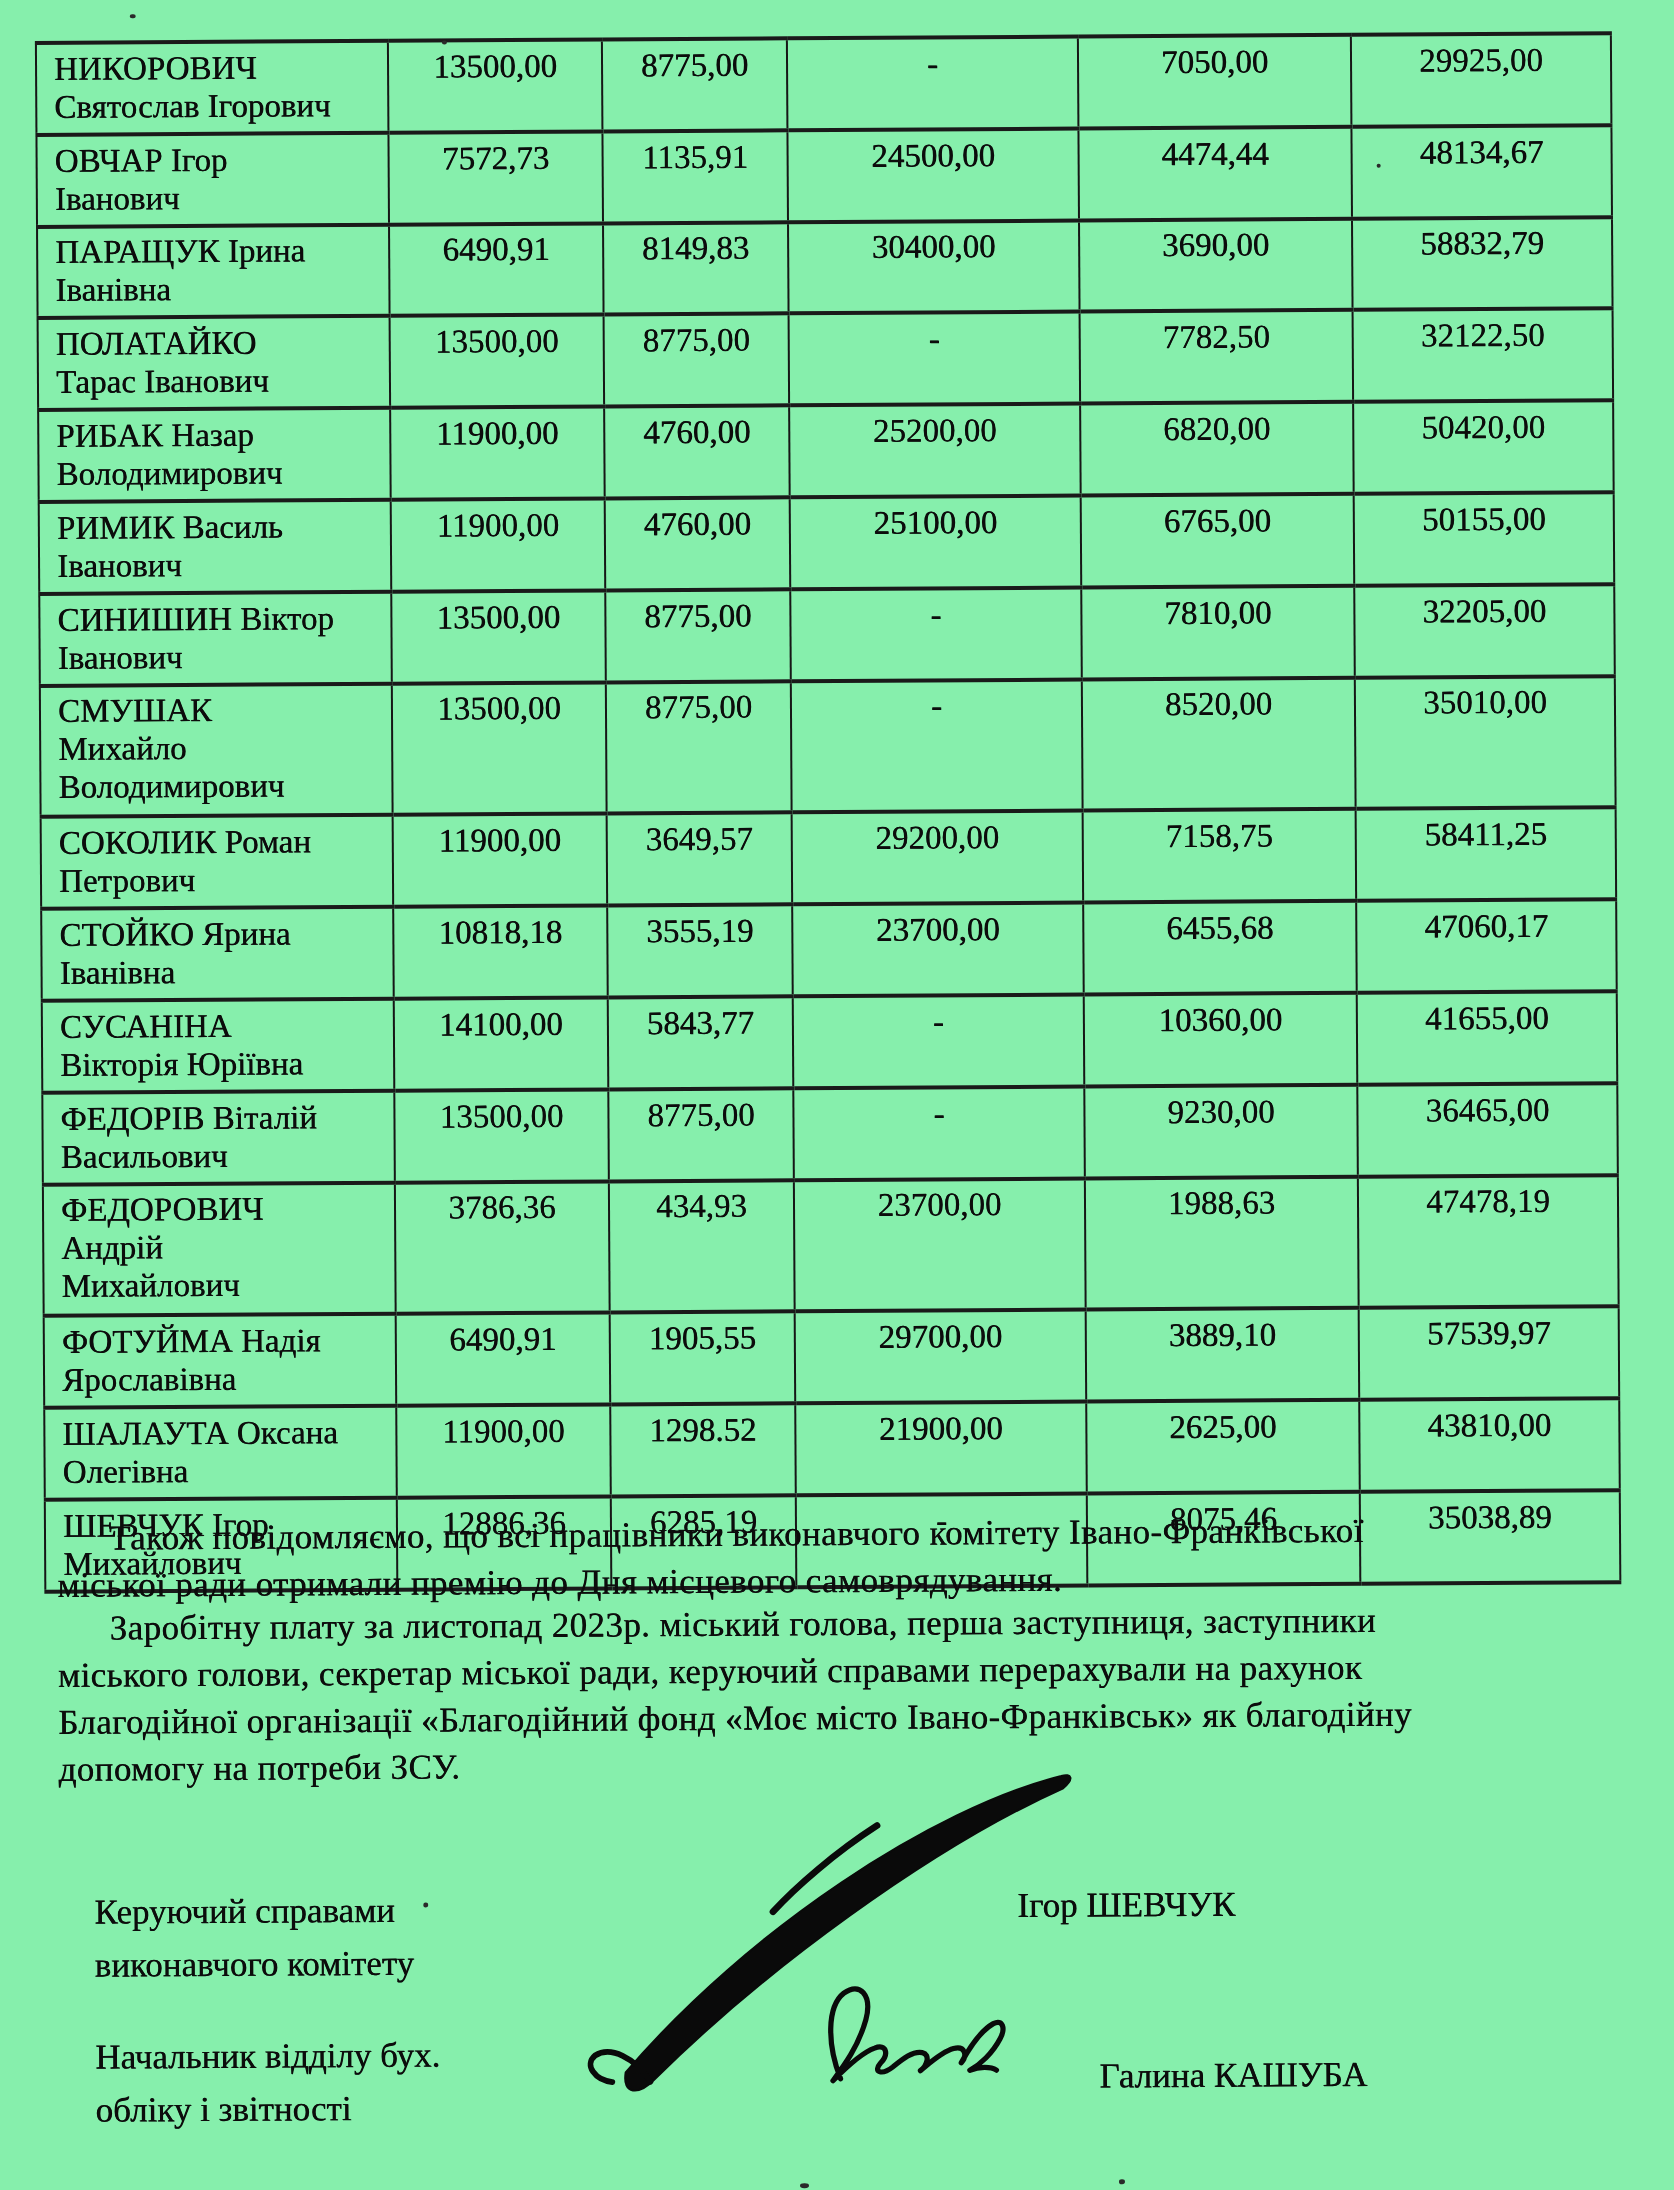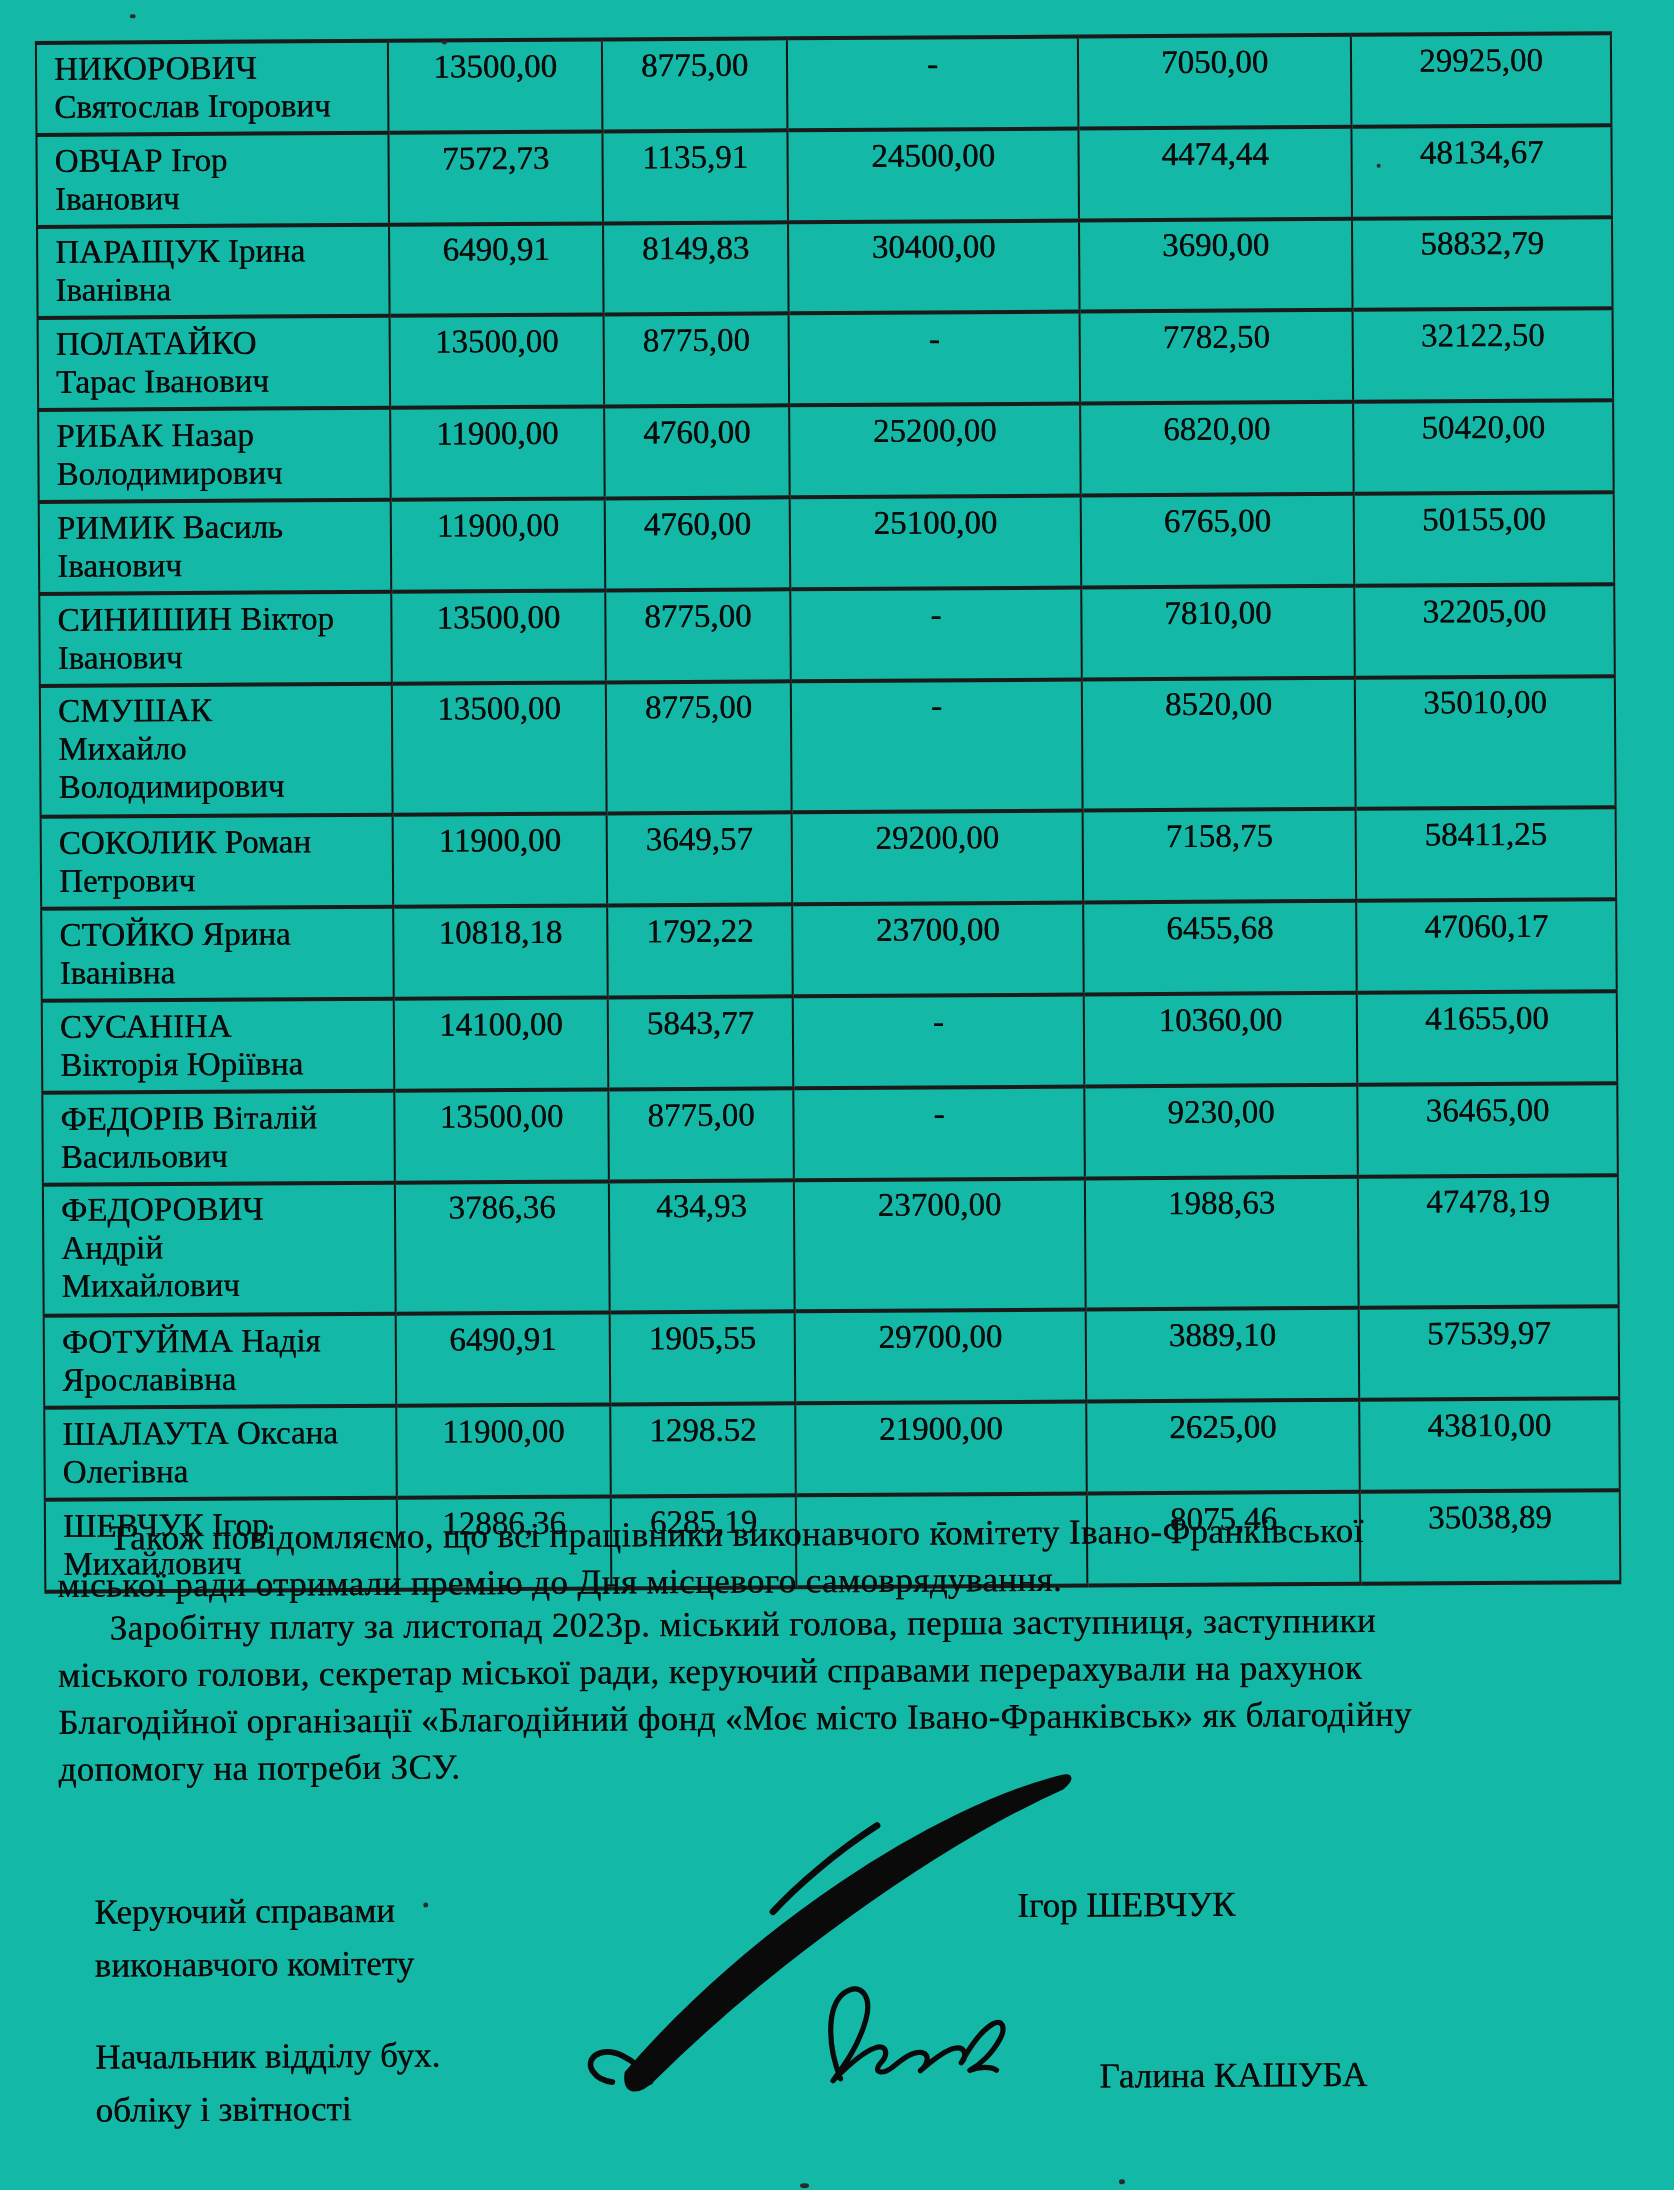--- a/index.html
+++ b/index.html
@@ -1,19 +1,19 @@
 <!DOCTYPE html>
 <html style="font-size:15px"><head>
 <meta charset="utf-8">
 <style>
   html,body{margin:0;padding:0;background:#e8e8e8;}
   .sheet{
     position:relative;
     width:1675px;height:2190px;
-    background:#14b8a6;
+    background:#86efac;
     overflow:hidden;
     font-family:"Liberation Serif","DejaVu Serif",serif;
     color:#0c0c0c;
   }
   .tilt{
     position:absolute;inset:0;
     transform:rotate(-0.35deg);
     transform-origin:50% 40%;
   }
   
@@ -177,21 +177,21 @@
           <td class="v">11900,00</td>
           <td class="v">3649,57</td>
           <td class="v">29200,00</td>
           <td class="v">7158,75</td>
           <td class="v">58411,25</td>
         </tr>
         <tr>
           <td class="n">СТОЙКО Ярина
 Іванівна</td>
           <td class="v">10818,18</td>
-          <td class="v">1792,22</td>
+          <td class="v">3555,19</td>
           <td class="v">23700,00</td>
           <td class="v">6455,68</td>
           <td class="v">47060,17</td>
         </tr>
         <tr>
           <td class="n">СУСАНІНА
 Вікторія Юріївна</td>
           <td class="v">14100,00</td>
           <td class="v">5843,77</td>
           <td class="v">-</td>

